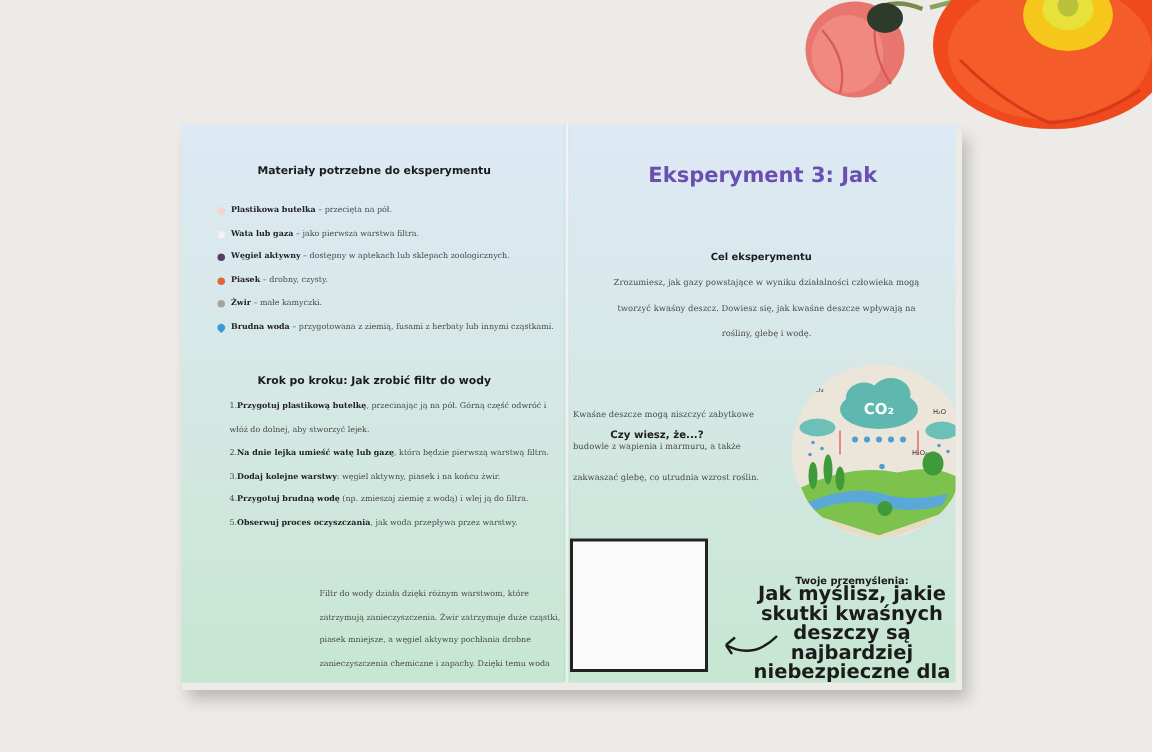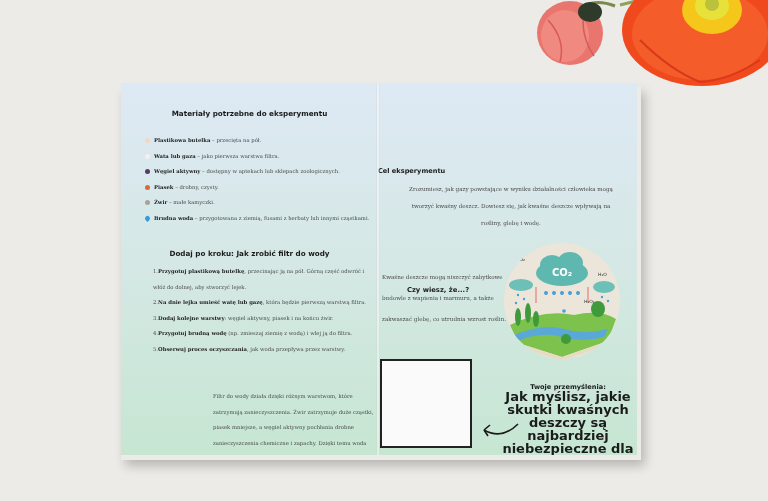--- a/index.html
+++ b/index.html
@@ -36,26 +36,26 @@
     .step-title { position:absolute; left:0; width:257px; top:166px; text-align:center; font-size:7.2px; }
     .steps { position:absolute; left:32px; top:181px; width:215px; }
     .why-title { position:absolute; left:12px; width:60px; top:321px; text-align:center; font-size:7.4px; line-height:12px; }
     .why-body { position:absolute; left:92px; top:306px; width:162px; }
     
     .main-title {
       position:absolute; left:8px; width:245px; top:22px; text-align:center;
       font-family:"DejaVu Sans", sans-serif; font-weight:bold; color:#6a4fb0;
       font-size:14px; line-height:24px;
     }
-    .goal-title { position:absolute; left:0; width:259px; top:84px; text-align:left; font-size:6.6px; }
+    .goal-title { position:absolute; left:0; width:259px; top:84px; text-align:center; font-size:6.6px; }
     .goal-body { position:absolute; left:26px; top:98px; width:214px; text-align:center; line-height:17px; }
     .know-title { position:absolute; left:10px; width:100px; top:168px; text-align:center; font-size:6.8px;margin-top:35px; }
     .know-body { position:absolute; left:4px; top:184px; width:126px; line-height:21px; }
     .illus {
-      position:absolute; left:126px; top:160px; width:116px; height:116px; border-radius:50%;
+      position:absolute; left:150px; top:160px; width:116px; height:116px; border-radius:50%;
       background:#e9e2d6; overflow:hidden;
     }
     .blank-box {
       position:absolute; left:2px; top:276px; width:92px; height:89px;
       background:#fafafa; border:2px solid #222; box-sizing:border-box;
     }
     .arrow { position:absolute; left:102px; top:335px; width:40px; height:22px; }
     .thoughts-title { position:absolute; left:130px; width:120px; top:300px; text-align:center; font-size:6.6px; }
     .thoughts-q {
       position:absolute; left:122px; width:136px; top:307px; text-align:center;
@@ -109,35 +109,36 @@
       <div class="mat-item">
         <span class="bullet" style="background:#a7a49a"></span>
         <span><b>Żwir</b><span> – małe kamyczki.</span></span>
       </div>
       <div class="mat-item">
         <span class="bullet" style="background:#3a9ad6;border-radius:50% 50% 50% 0;transform:rotate(-45deg)"></span>
         <span><b>Brudna woda</b><span> – przygotowana z ziemią, fusami z herbaty lub innymi cząstkami.</span></span>
       </div>
     </div>
 
-    <div class="step-title h-sans">Dodaj po kroku: Jak zrobić filtr do wody</div>
+    <div class="step-title h-sans">Krok po kroku: Jak zrobić filtr do wody</div>
 
     <div class="steps body-txt">
       <div><span>1.</span><b>Przygotuj plastikową butelkę</b><span>, przecinając ją na pół. Górną część odwróć i włóż do dolnej, aby stworzyć lejek.</span></div>
       <div><span>2.</span><b>Na dnie lejka umieść watę lub gazę</b><span>, która będzie pierwszą warstwą filtra.</span></div>
       <div><span>3.</span><b>Dodaj kolejne warstwy</b><span>: węgiel aktywny, piasek i na końcu żwir.</span></div>
       <div><span>4.</span><b>Przygotuj brudną wodę</b><span> (np. zmieszaj ziemię z wodą) i wlej ją do filtra.</span></div>
       <div><span>5.</span><b>Obserwuj proces oczyszczania</b><span>, jak woda przepływa przez warstwy.</span></div>
     </div>
 
     <div class="why-body body-txt">Filtr do wody działa dzięki różnym warstwom, które zatrzymują zanieczyszczenia. Żwir zatrzymuje duże cząstki, piasek mniejsze, a węgiel aktywny pochłania drobne zanieczyszczenia chemiczne i zapachy. Dzięki temu woda staje się czystsza.</div>
   </div>
 
   <div class="page right">
     <div class="main-title">
+      <div>Eksperyment 3: Jak</div>
     </div>
 
     <div class="goal-title h-sans">Cel eksperymentu</div>
     <div class="goal-body body-txt" style="font-size:5.6px;">Zrozumiesz, jak gazy powstające w wyniku działalności człowieka mogą tworzyć kwaśny deszcz. Dowiesz się, jak kwaśne deszcze wpływają na rośliny, glebę i wodę.</div>
 
     <div class="know-title h-sans">Czy wiesz, że...?</div>
     <div class="know-body body-txt" style="font-size:5.6px;">Kwaśne deszcze mogą niszczyć zabytkowe budowle z wapienia i marmuru, a także zakwaszać glebę, co utrudnia wzrost roślin.</div>
 
     <div class="illus">
       <svg width="116" height="116" viewBox="0 0 116 116">

